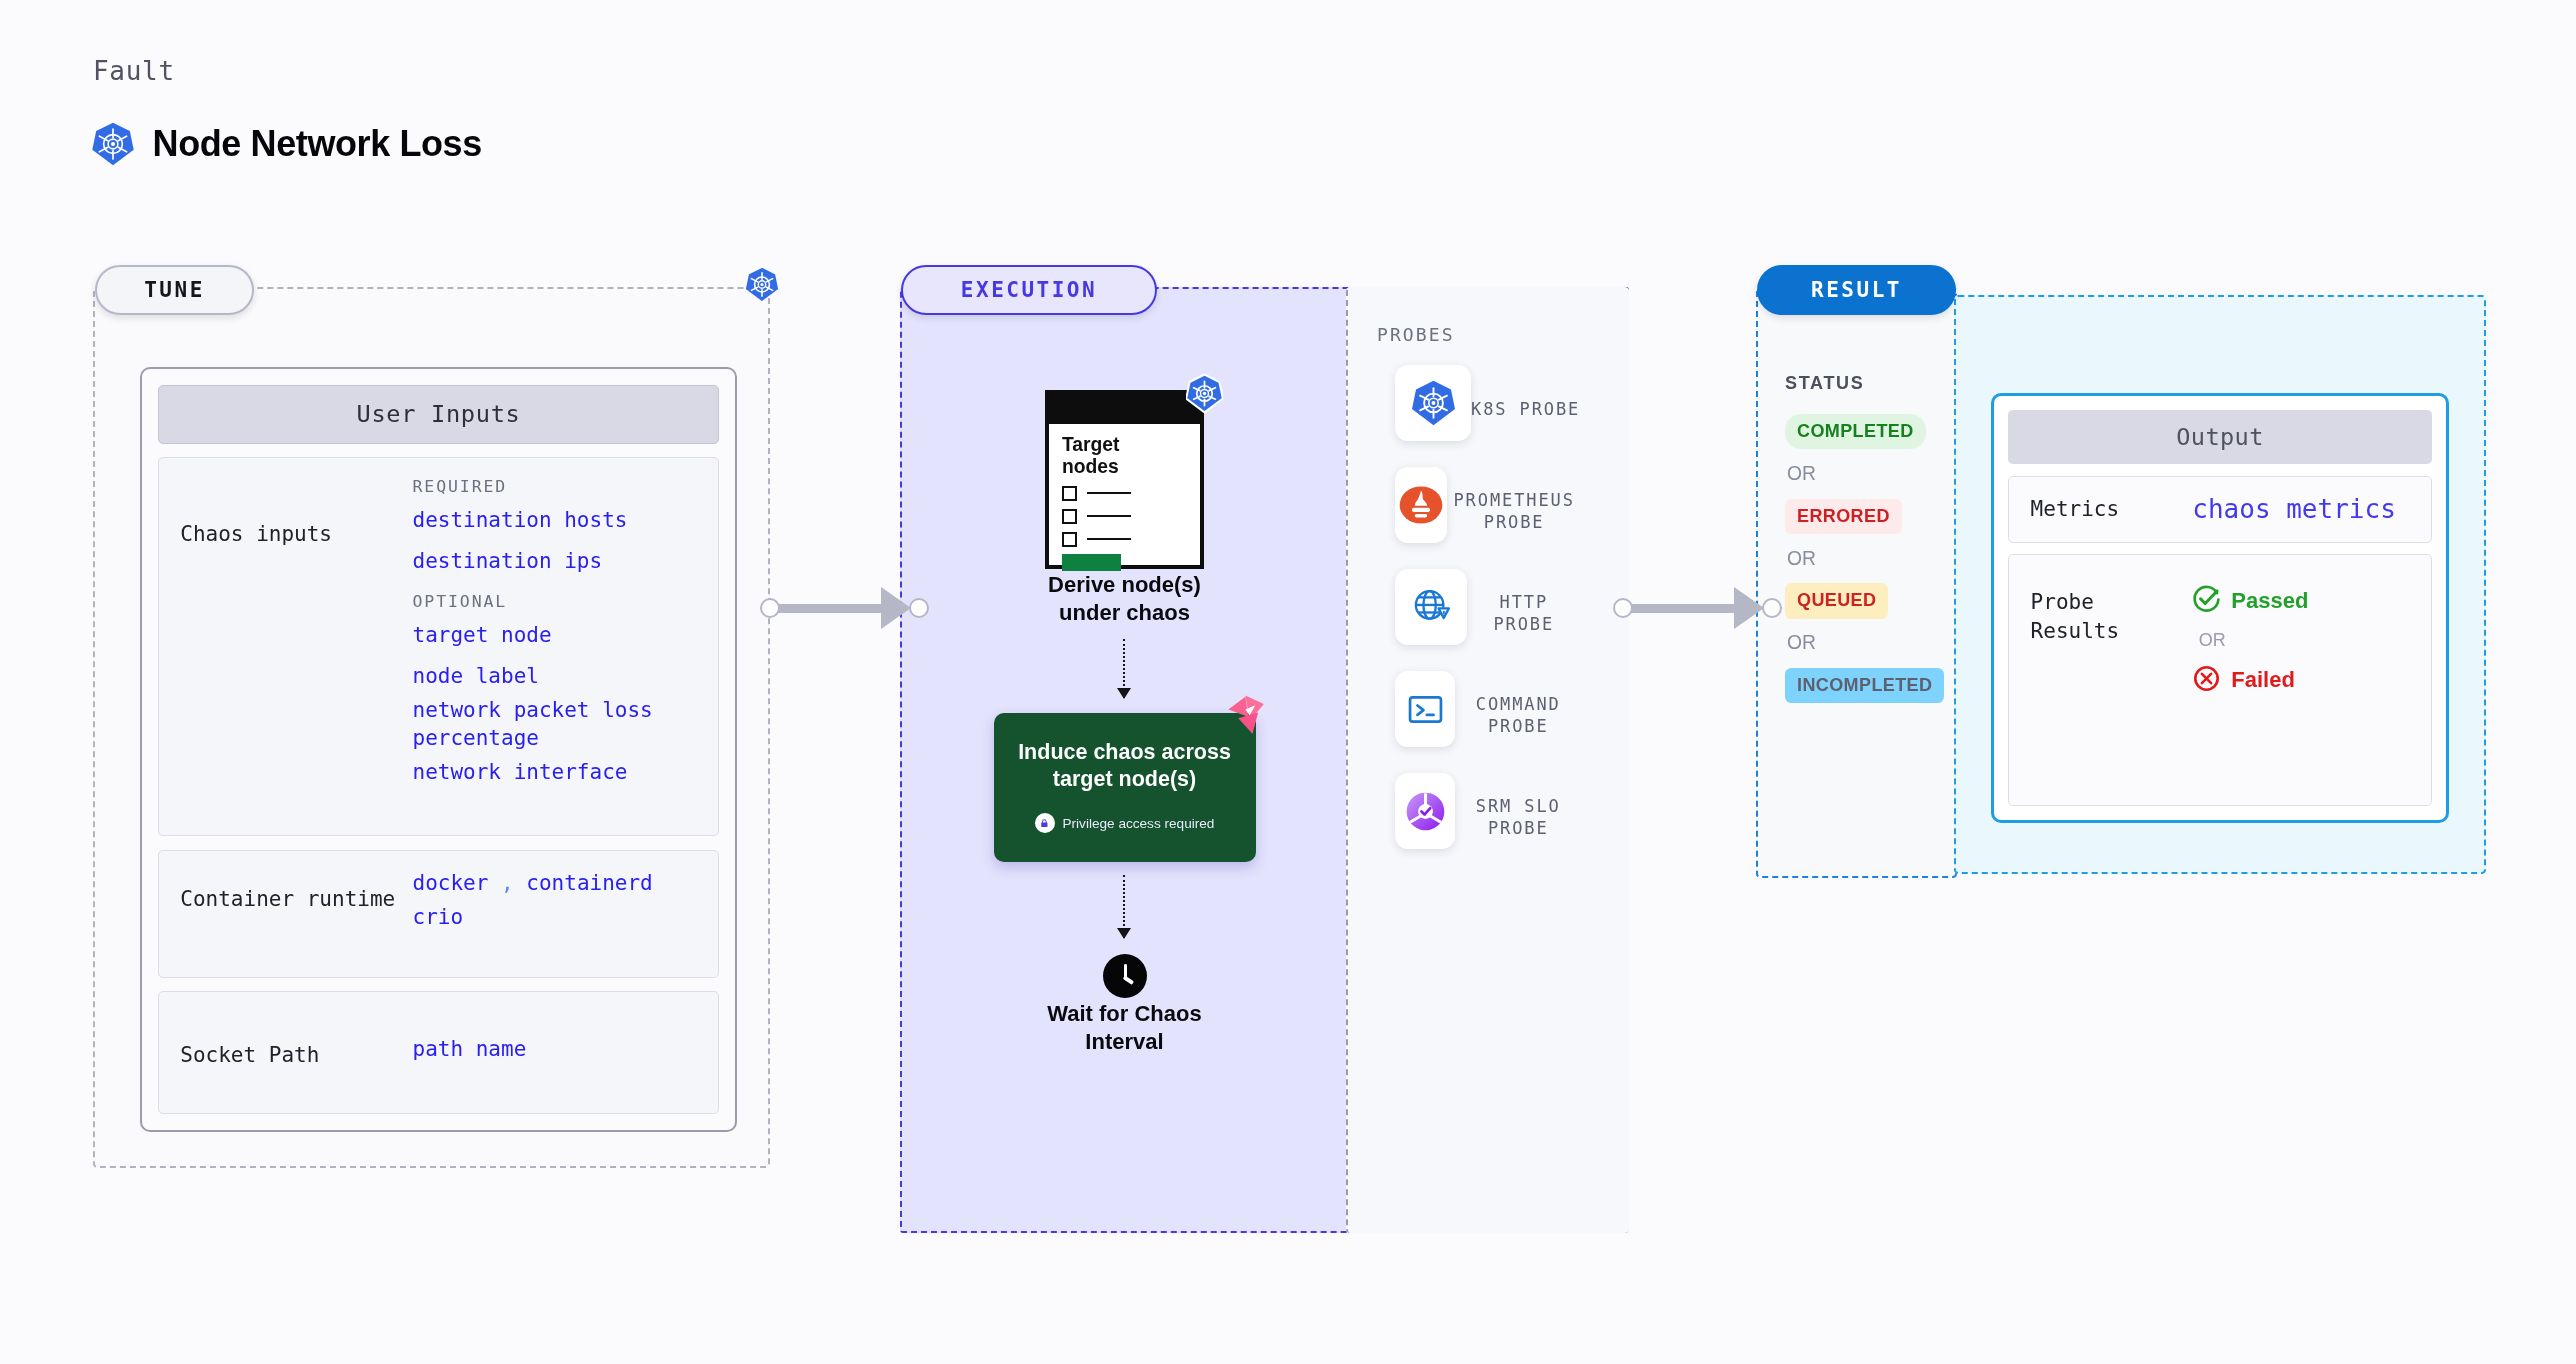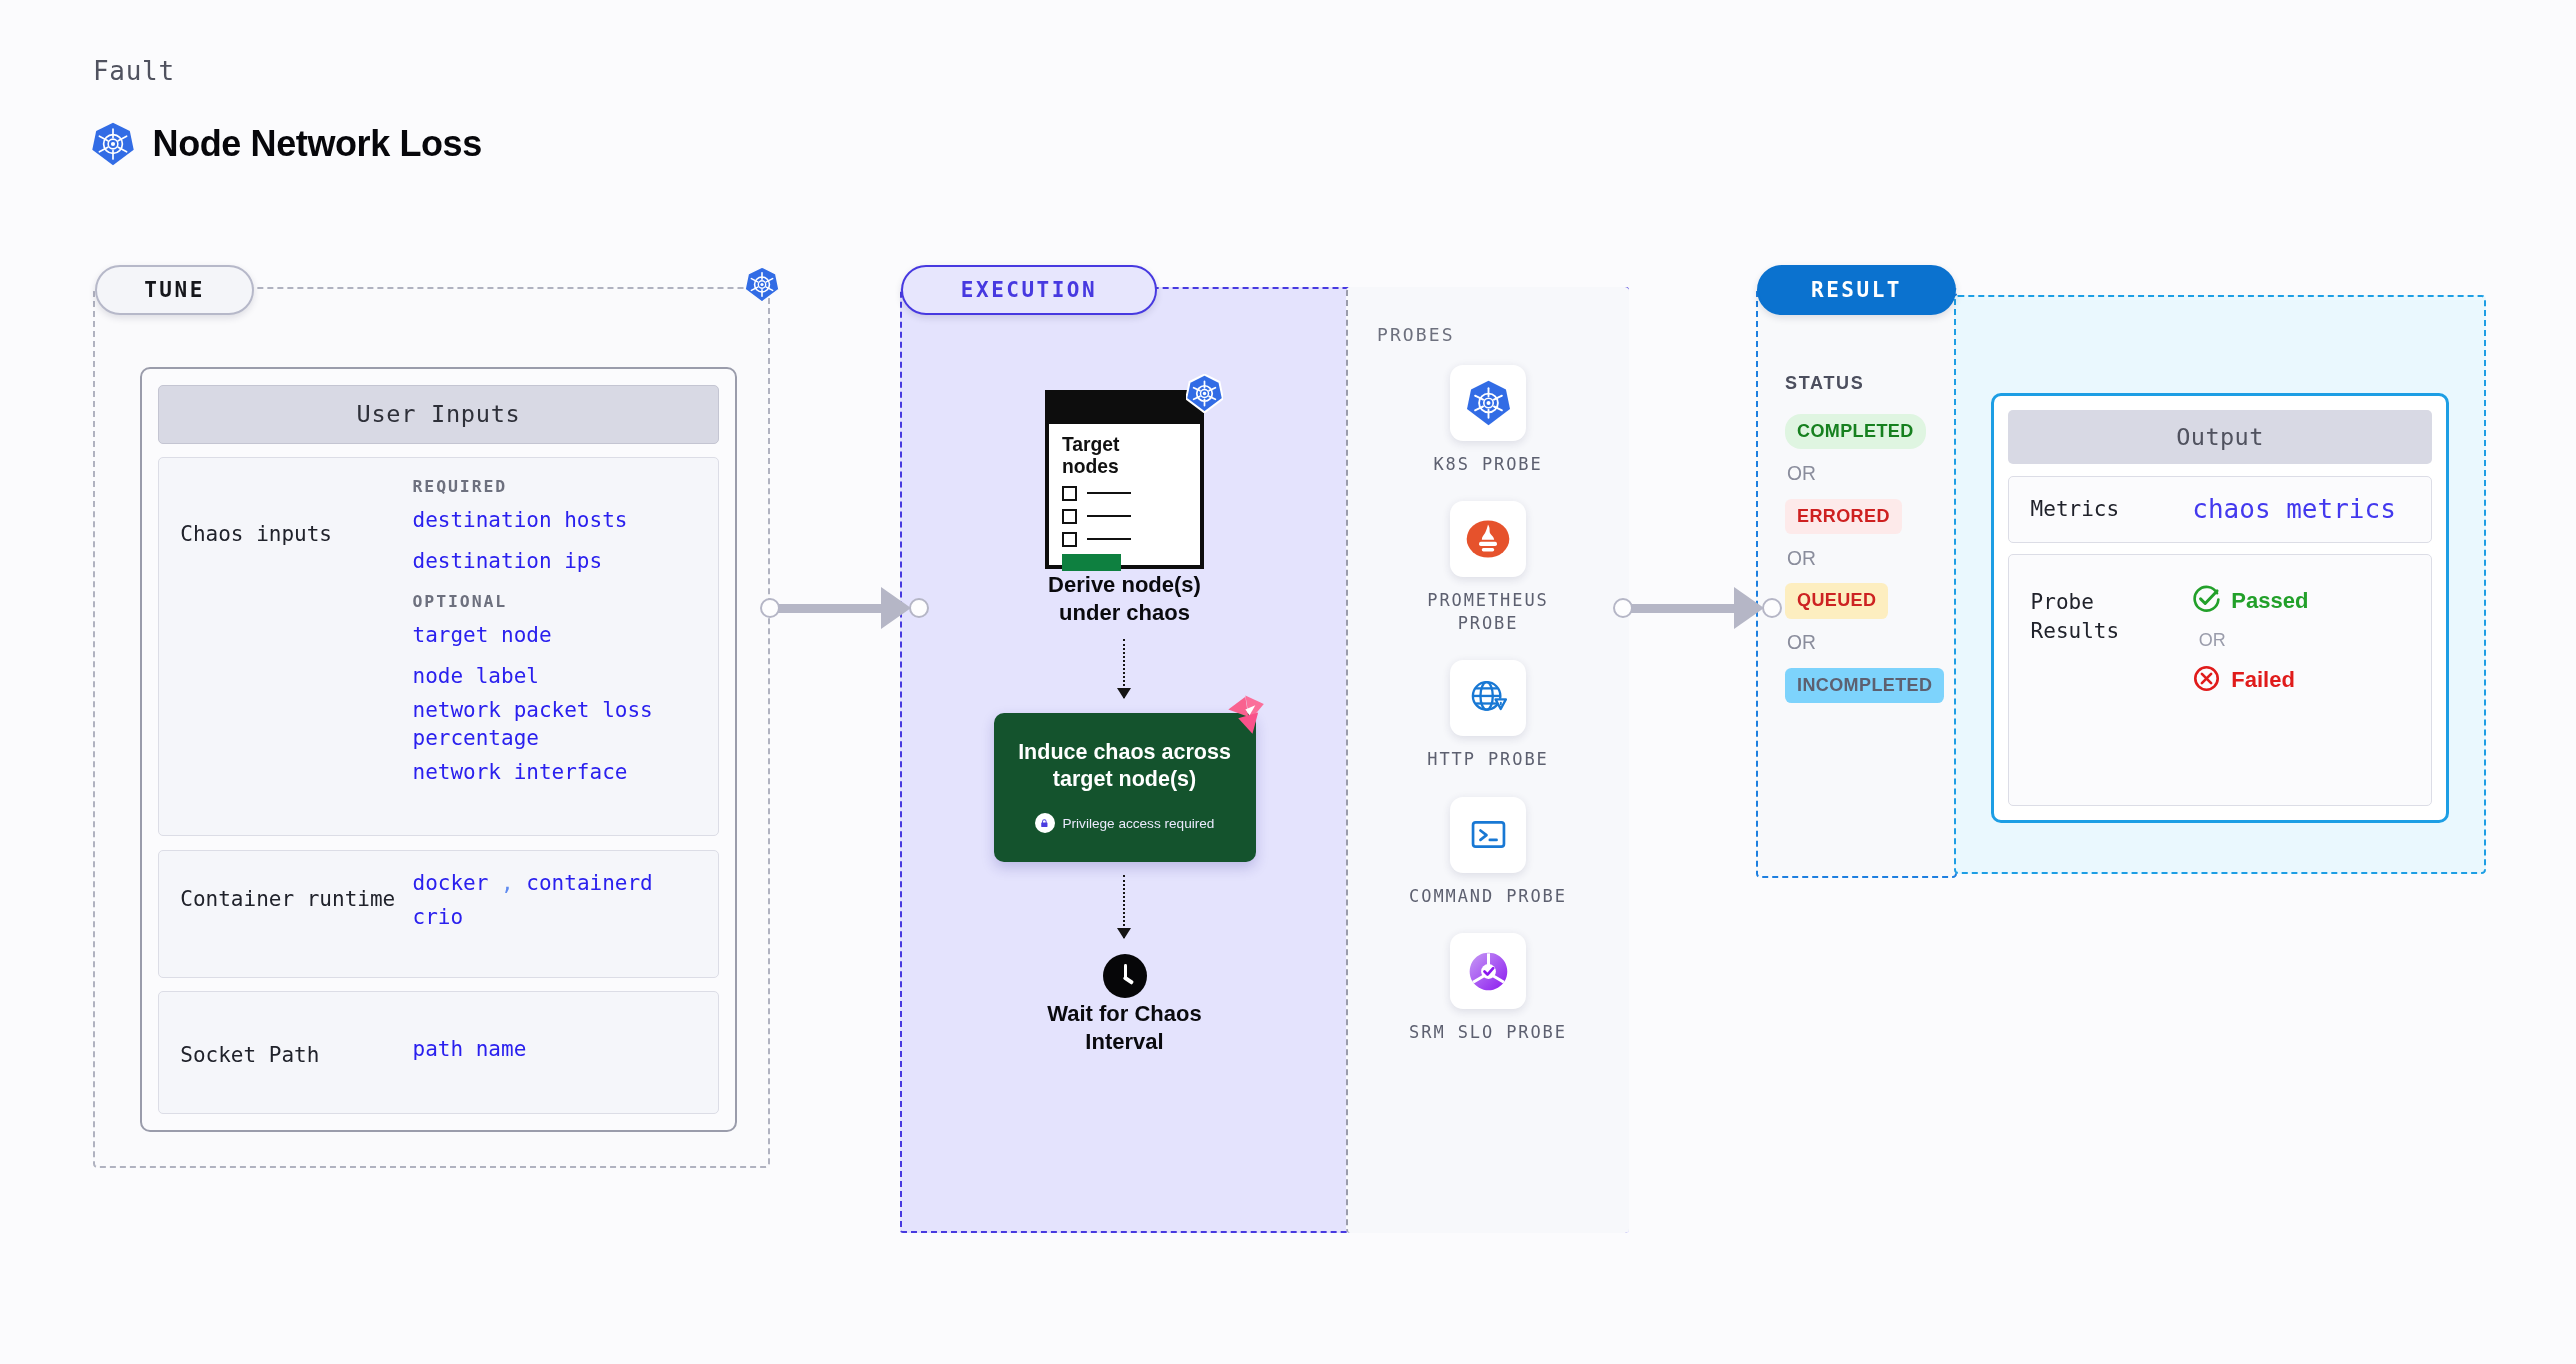--- a/index.html
+++ b/index.html
@@ -77,21 +77,21 @@
   .sect {
     background: #f5f6fa; border: 0.7px solid #dcdde6; border-radius: 5px;
     display: flex; padding: 18.6px 21.5px; gap: 10px;
   }
   .sect-label {
     font-size: 21px; color: #20222b; line-height: 1.42;
     width: 215px; flex: 0 0 215px; padding-top: 26px;
   }
   .sect-body { flex: 1; padding-left: 7.2px; }
   .grp-head {
-    font-size: 16.5px; color: #6d707e; letter-spacing: 1.9px; margin-bottom: 10px; font-weight: bold;
+    font-size: 16.5px; color: #6d707e; letter-spacing: 1.9px; margin-bottom: 10px;
   }
   .val { font-size: 21px; color: #2a20ee; line-height: 1.34; margin-bottom: 13px; }
   .val:last-child { margin-bottom: 0; }
   .val.tight { margin-bottom: 5.7px; }
   .sep { color: #5f8bf0; }
   #sect-chaos { flex: 1; }
   #sect-chaos .sect-label { padding-top: 43px; }
   #sect-runtime { height: 128px; }
   #sect-runtime .sect-label { padding-top: 15.8px; }
   #sect-socket { height: 123px; }
@@ -194,21 +194,21 @@
 
   
   #probes-title {
     position: absolute; left: 1377px; top: 324px;
     font-size: 18px; letter-spacing: 2.1px; color: #6d707e;
   }
   #probes-list {
     position: absolute; left: 1361px; top: 365px; width: 254px;
     display: flex; flex-direction: column; align-items: center; gap: 26px;
   }
-  .probe { display: flex; flex-direction: column; align-items: center; width: 186px; }
+  .probe { display: flex; flex-direction: row; align-items: center; width: 186px; }
   .probe-tile {
     width: 76px; height: 76px; background: #ffffff; border-radius: 13px;
     box-shadow: 0 2.9px 8.6px rgba(40,45,80,.12);
     display: flex; align-items: center; justify-content: center;
   }
   .probe-name {
     margin-top: 12px; font-size: 17px; letter-spacing: 1.9px;
     color: #5d6070; text-align: center; line-height: 1.32;
   }
 

